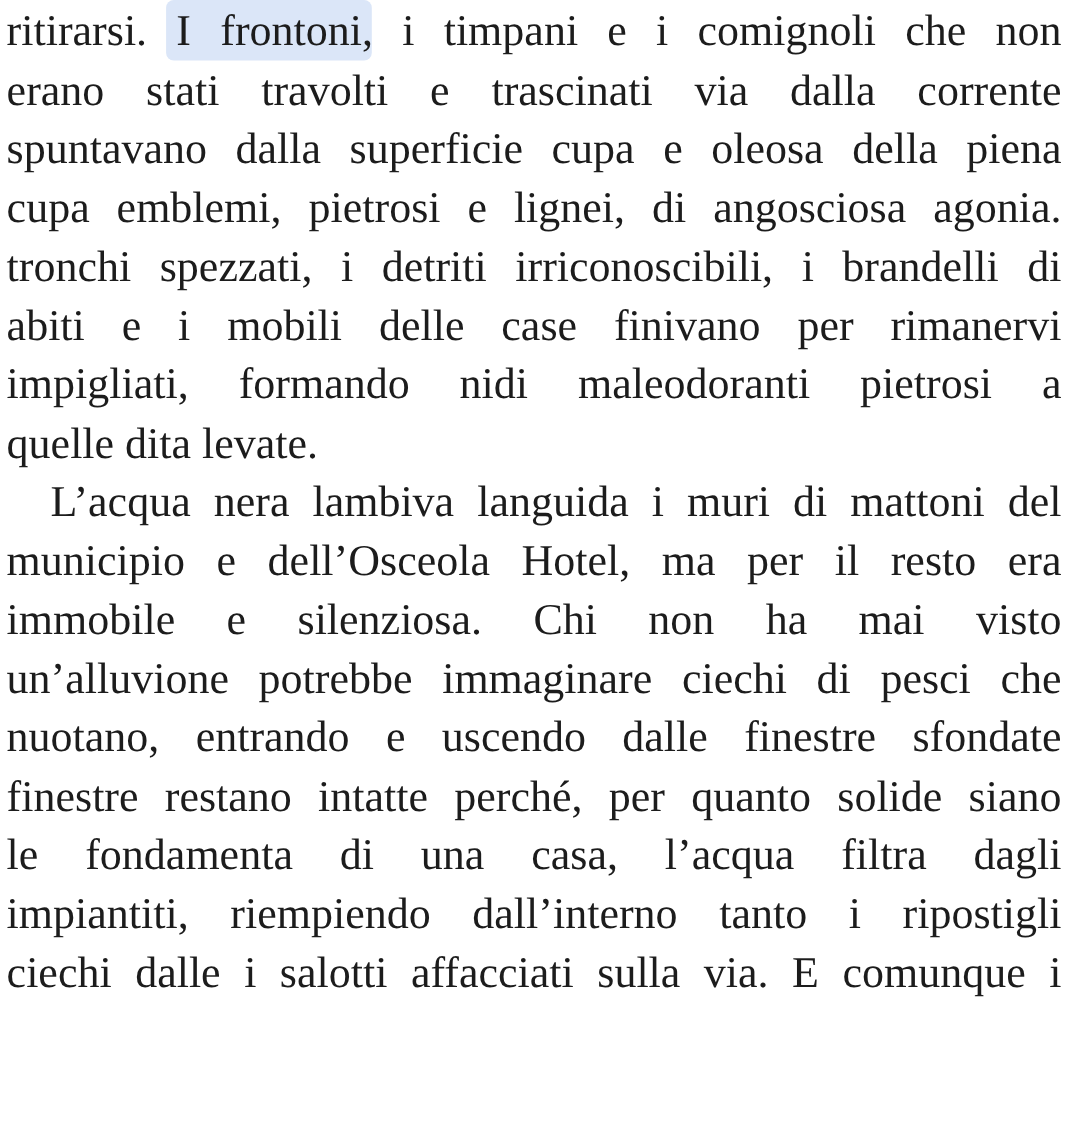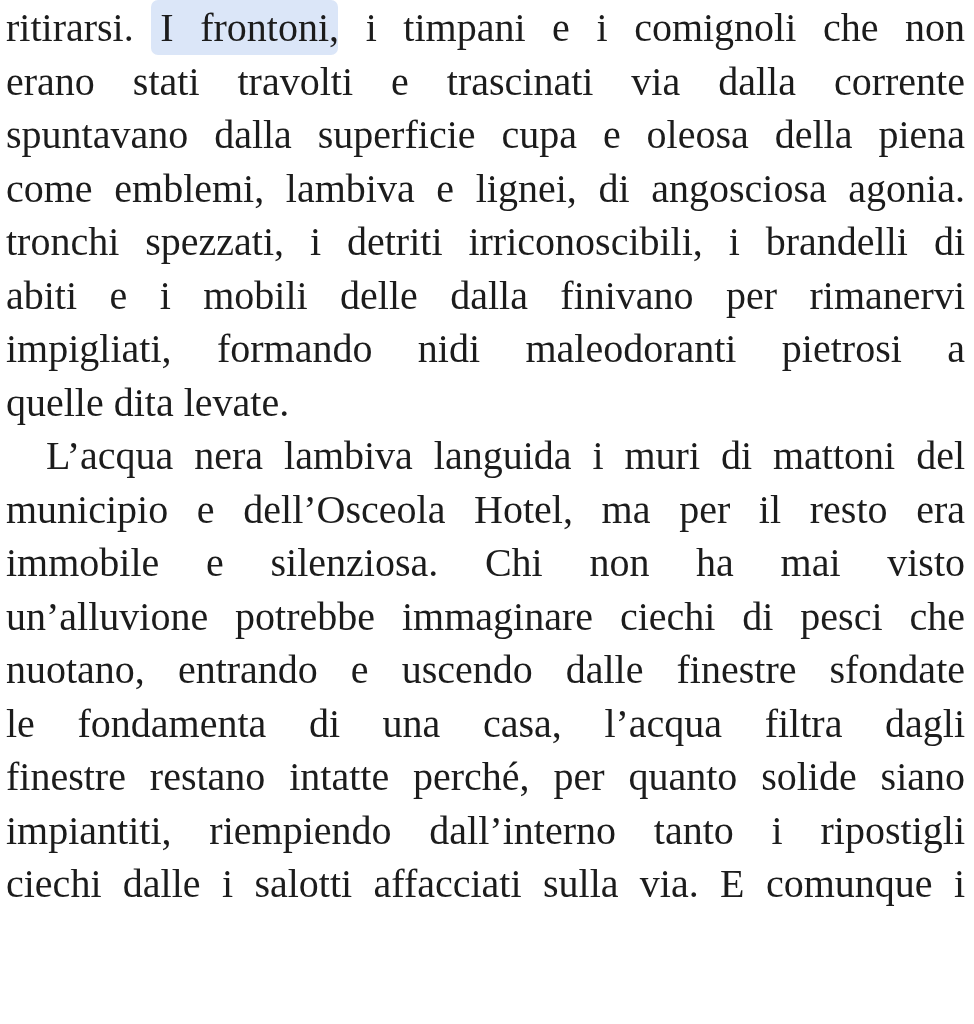--- a/index.html
+++ b/index.html
@@ -45,28 +45,28 @@
   }
 </style>
 </head>
 <body>
 
 <main class="page">
   <div class="text-content">
       <div class="line"><span>ritirarsi. </span><span class="hl">I frontoni</span><span>, i timpani e i comignoli che non</span></div>
       <div class="line"><span>erano stati travolti e trascinati via dalla corrente</span></div>
       <div class="line"><span>spuntavano dalla superficie cupa e oleosa della piena</span></div>
-      <div class="line"><span>come emblemi, lambiva e lignei, di angosciosa agonia.</span></div>
+      <div class="line"><span>cupa emblemi, pietrosi e lignei, di angosciosa agonia.</span></div>
       <div class="line"><span>tronchi spezzati, i detriti irriconoscibili, i brandelli di</span></div>
-      <div class="line"><span>abiti e i mobili delle dalla finivano per rimanervi</span></div>
+      <div class="line"><span>abiti e i mobili delle case finivano per rimanervi</span></div>
       <div class="line"><span>impigliati, formando nidi maleodoranti pietrosi a</span></div>
       <div class="line line-left"><span>quelle dita levate.</span></div>
       <div class="line line-indent"><span>L’acqua nera lambiva languida i muri di mattoni del</span></div>
       <div class="line"><span>municipio e dell’Osceola Hotel, ma per il resto era</span></div>
       <div class="line"><span>immobile e silenziosa. Chi non ha mai visto</span></div>
       <div class="line"><span>un’alluvione potrebbe immaginare ciechi di pesci che</span></div>
       <div class="line"><span>nuotano, entrando e uscendo dalle finestre sfondate</span></div>
+      <div class="line"><span>finestre restano intatte perché, per quanto solide siano</span></div>
       <div class="line"><span>le fondamenta di una casa, l’acqua filtra dagli</span></div>
-      <div class="line"><span>finestre restano intatte perché, per quanto solide siano</span></div>
       <div class="line"><span>impiantiti, riempiendo dall’interno tanto i ripostigli</span></div>
       <div class="line"><span>ciechi dalle i salotti affacciati sulla via. E comunque i</span></div>
     </div>
 </main>
 
 </body></html>

